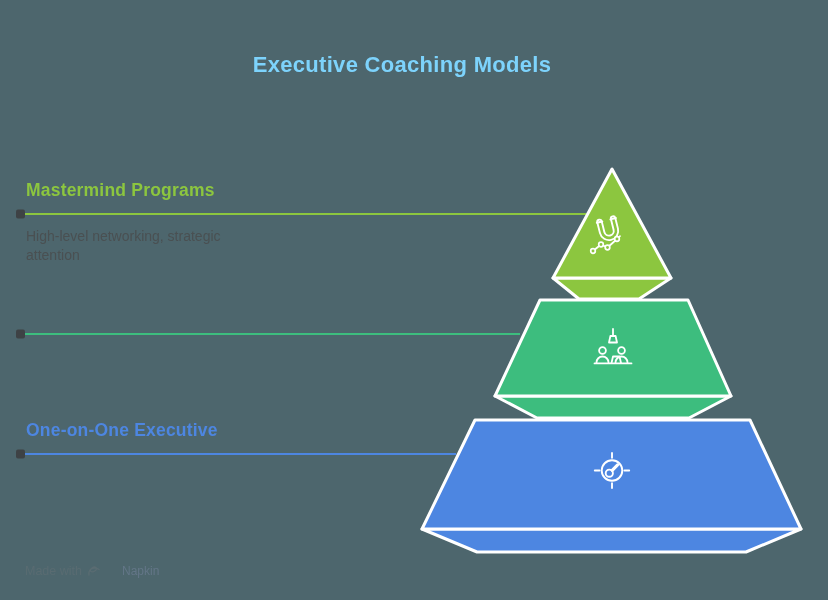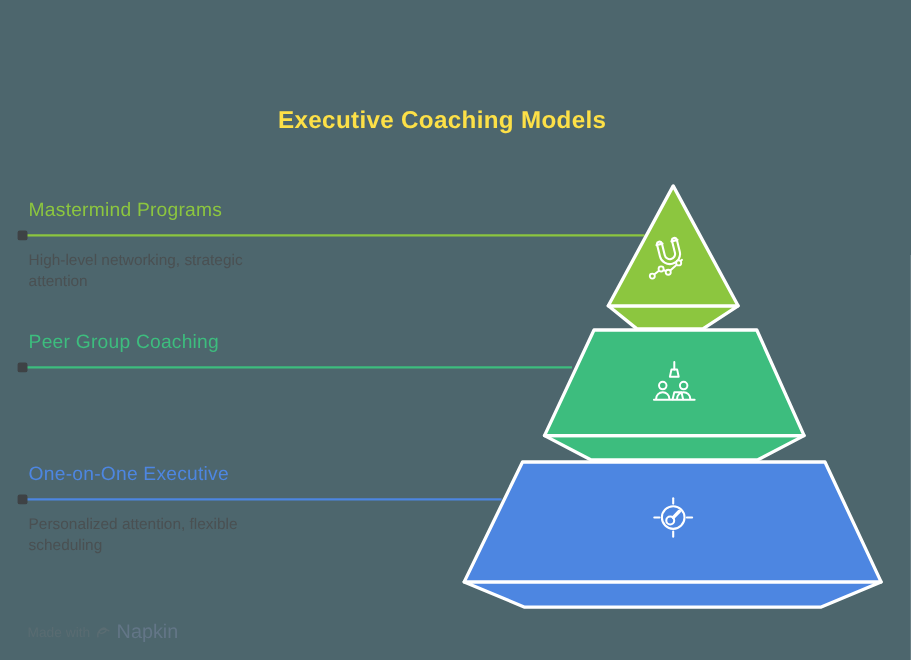--- a/index.html
+++ b/index.html
@@ -22,21 +22,21 @@
     margin: 0;
   }
   .pyramid-svg {
     position: absolute;
     top: 0;
     left: 0;
   }
   .tier-text { position: absolute; left: 26px; width: 250px; }
   .tier-label {
     font-size: 17.5px;
-    font-weight: normal;
+    font-weight: bold;
     letter-spacing: 0.2px;
     white-space: nowrap;
   }
   .tier-desc {
     position: absolute;
     left: 26px;
     width: 240px;
     font-size: 14px;
     line-height: 18.5px;
   }
@@ -50,28 +50,28 @@
     position: absolute;
     left: 25px;
     top: 564px;
     display: flex;
     align-items: center;
     gap: 5px;
     font-size: 12.5px;
     cursor: pointer;
   }
   .footer .made-with { opacity: 0.95; }
-  .footer .brand { font-size: 18px; }
+  .footer .brand { font-size: 12px; margin-left: 16px; }
 </style>
 </head>
 <body>
 
 <div id="canvas" style="background: rgb(77, 102, 109);">
 
-  <h1 class="page-title" style="color: #fde047; margin-top: 44px;">Executive Coaching Models</h1>
+  <h1 class="page-title" style="color: #7dd3fc;">Executive Coaching Models</h1>
 
   <svg class="pyramid-svg" width="828" height="600" viewBox="0 0 828 600">
 
     <g>
       <line x1="22" y1="214" x2="586" y2="214" stroke-width="2" stroke="#8CC63F"></line>
       <rect x="16" y="209.5" width="9" height="9" rx="2" fill="#3E4245"></rect>
     </g>
     <g>
       <line x1="22" y1="334" x2="520" y2="334" stroke-width="2" stroke="#3DBD7E"></line>
       <rect x="16" y="329.5" width="9" height="9" rx="2" fill="#3E4245"></rect>
@@ -131,24 +131,22 @@
       <line x1="2.8" y1="20.5" x2="7.6" y2="20.5"></line>
       <line x1="32.4" y1="20.5" x2="37.2" y2="20.5"></line>
       <circle cx="17.3" cy="23.2" r="3.6"></circle>
       <line x1="20.2" y1="20.4" x2="25.6" y2="14.8" stroke-width="3.1"></line>
     </g>
   </svg>
 
   <div id="tier1-label" class="tier-text tier-label" style="color: rgb(140, 198, 63);">Mastermind Programs</div>
   <div id="tier1-desc" class="tier-desc" style="color: rgb(74, 80, 82);">High-level networking, strategic attention</div>
 
-  <div id="tier2-label" class="tier-text tier-label" style="color: rgb(61, 189, 126);">Peer Group Coaching</div>
 
   <div id="tier3-label" class="tier-text tier-label" style="color: rgb(77, 134, 225);">One-on-One Executive</div>
-  <div id="tier3-desc" class="tier-desc" style="color: rgb(74, 80, 82);">Personalized attention, flexible scheduling</div>
 
   <div class="footer">
     <span class="made-with" style="color: rgb(90, 108, 114);">Made with</span>
     <svg width="14" height="14" viewBox="0 0 14 14" fill="none" stroke-width="1.3" stroke-linecap="round" stroke="#5A6C72">
       <path d="M2,11 C1,6 6.5,1.5 9,3.5 C11.5,5.5 5,9.5 3.5,7 C2.2,4.8 8,2.5 12,5.5"></path>
     </svg>
     <span class="brand" style="color: rgb(99, 118, 135);">Napkin</span>
   </div>
 
 </div>

